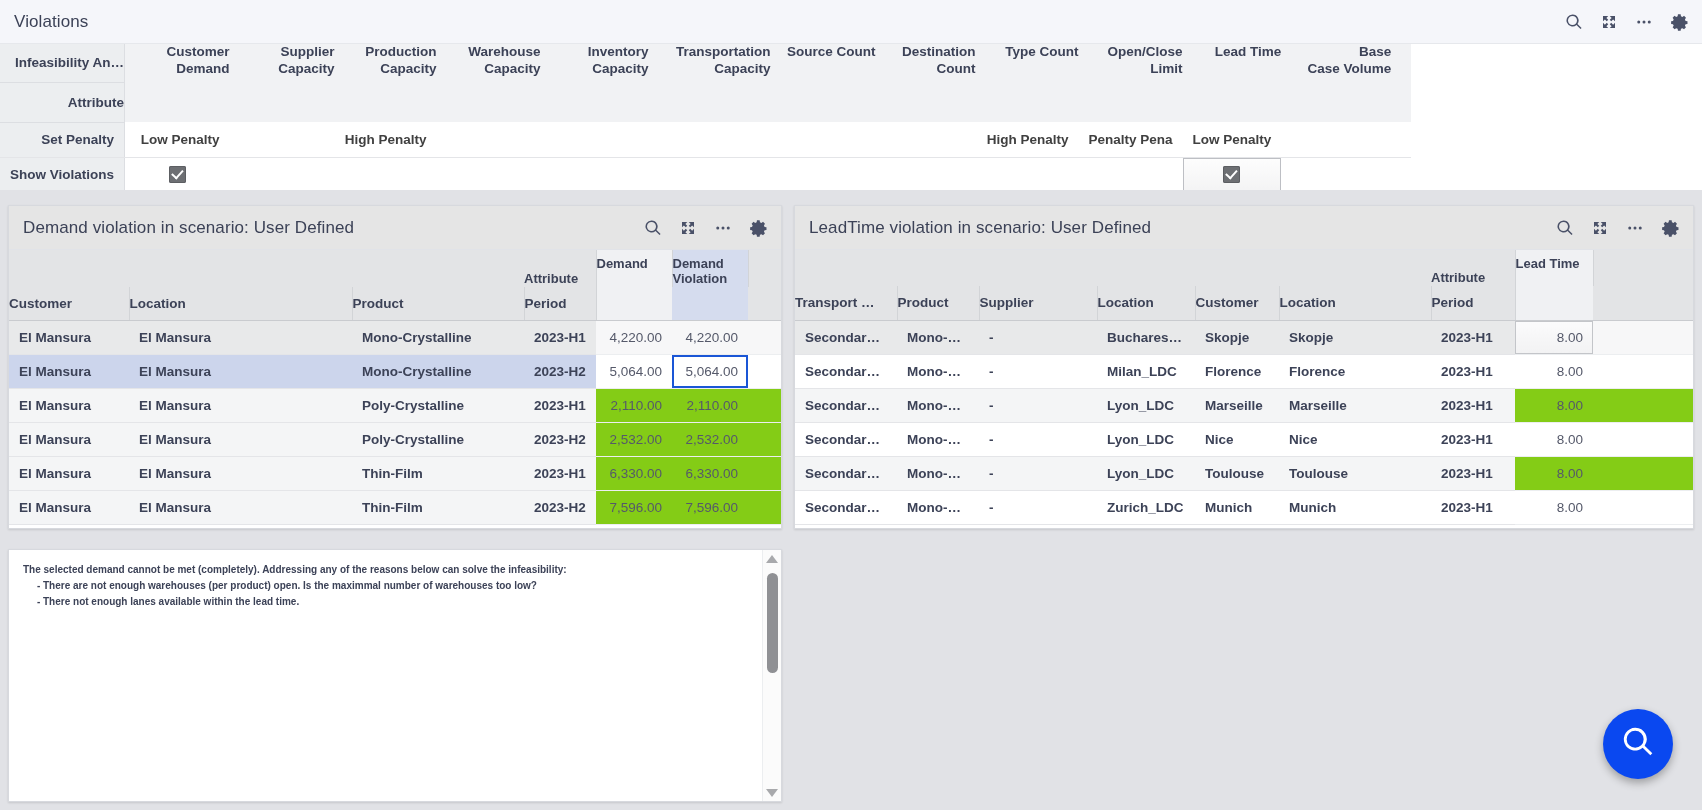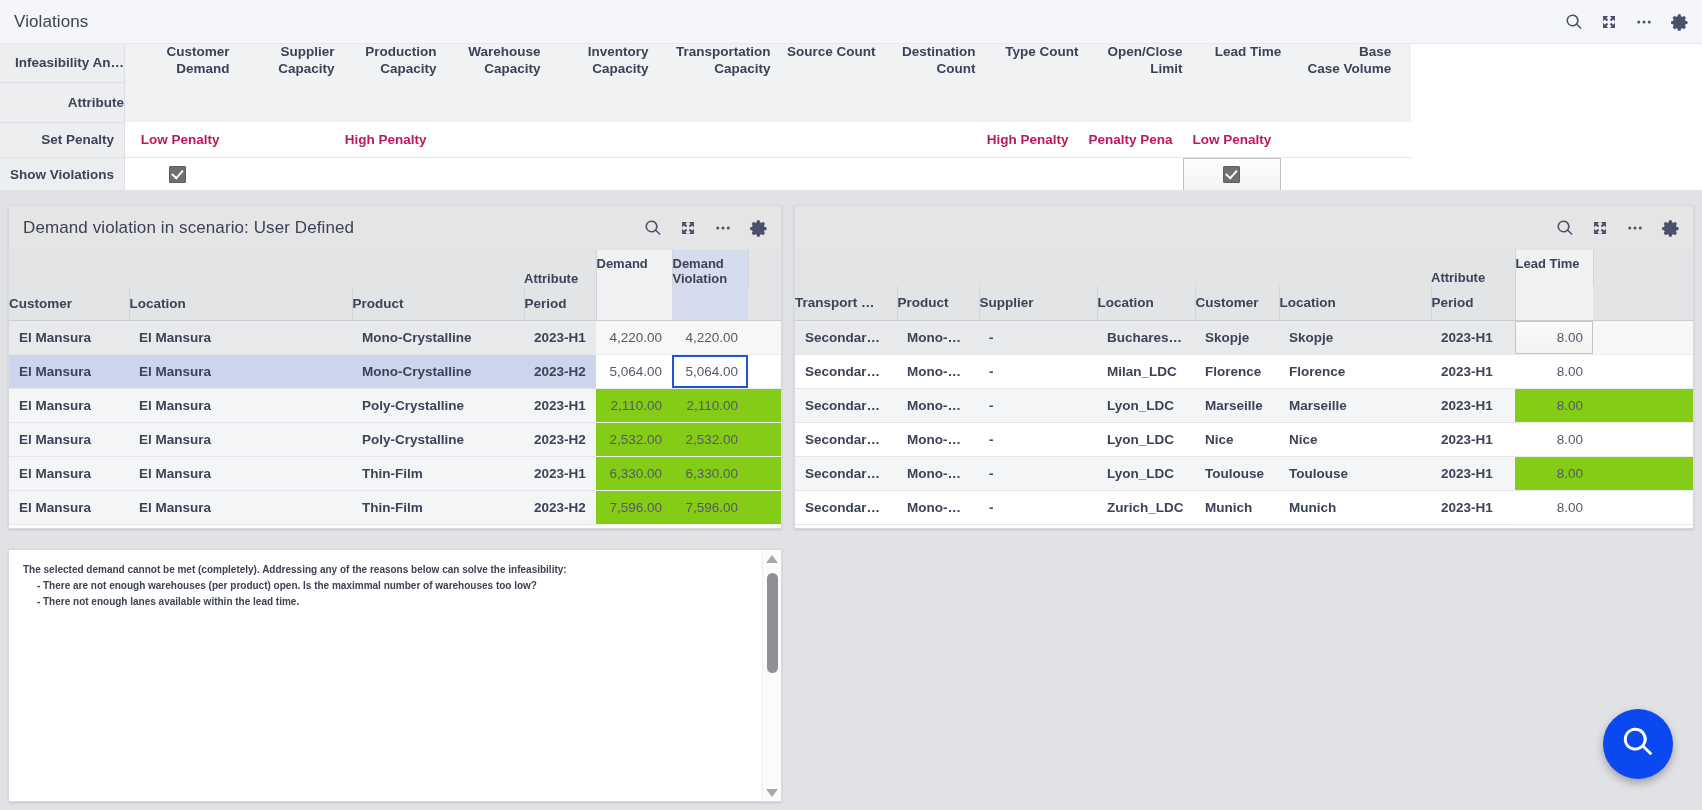--- a/index.html
+++ b/index.html
@@ -48,21 +48,21 @@
     background: #eceef0; color: #3c4257; font-weight: bold; font-size: 13.5px;
     padding: 0 10px; border-right: 1px solid #dcdee2; vertical-align: middle;
     white-space: nowrap;
   }
   .v-colhead {
     background: #f1f2f4; color: #3c4257; font-weight: bold; font-size: 13.5px;
     padding: 8px 10px 0 10px; vertical-align: top; line-height: 1.25;
   }
   .v-cell { background: #fff; vertical-align: middle; font-size: 13.5px; padding: 0 10px;
             border-bottom: 1px solid #e6e7ea; }
-  .v-link { color: #be185d; font-size: 13.5px; white-space: nowrap; cursor: pointer; }
+  .v-link { color: #404040; font-size: 13.5px; white-space: nowrap; cursor: pointer; }
   .v-rowlabel {
     background: #eceef0; color: #3c4257; font-weight: bold; font-size: 13.5px;
     padding: 0 10px; border-right: 1px solid #dcdee2; border-bottom: 1px solid #e6e7ea;
     vertical-align: middle; white-space: nowrap;
   }
   .chk {
     width: 17px; height: 17px; background: #6d6f73; border-radius: 2px;
     display: inline-flex; align-items: center; justify-content: center;
     box-shadow: inset 0 0 0 1px #5c5e62;
   }
@@ -387,20 +387,21 @@
               <td class="num">7,596.00</td>
               <td class="num pad"></td>
             </tr>
           </tbody>
         </table>
     </div>
   </div>
 
   <div class="card" id="leadtime-panel">
     <div class="card-head">
+      <div class="card-title">LeadTime violation in scenario: User Defined</div>
       <div class="card-icons">
         <span class="ico">
             <svg viewBox="0 0 24 24">
               <path d="M10 2a8 8 0 105.3 14l5.4 5.4 1.4-1.4-5.4-5.4A8 8 0 0010 2zm0 2a6 6 0 110 12 6 6 0 010-12z"></path>
             </svg>
           </span>
         <span class="ico">
             <svg viewBox="0 0 24 24">
               <path d="M4 4h7L8.5 6.5 11 9 9 11 6.5 8.5 4 11V4zm16 16h-7l2.5-2.5L13 15l2-2 2.5 2.5L20 13v7zM4 20v-7l2.5 2.5L9 13l2 2-2.5 2.5L11 20H4zM20 4v7l-2.5-2.5L15 11l-2-2 2.5-2.5L13 4h7z"></path>
             </svg>

